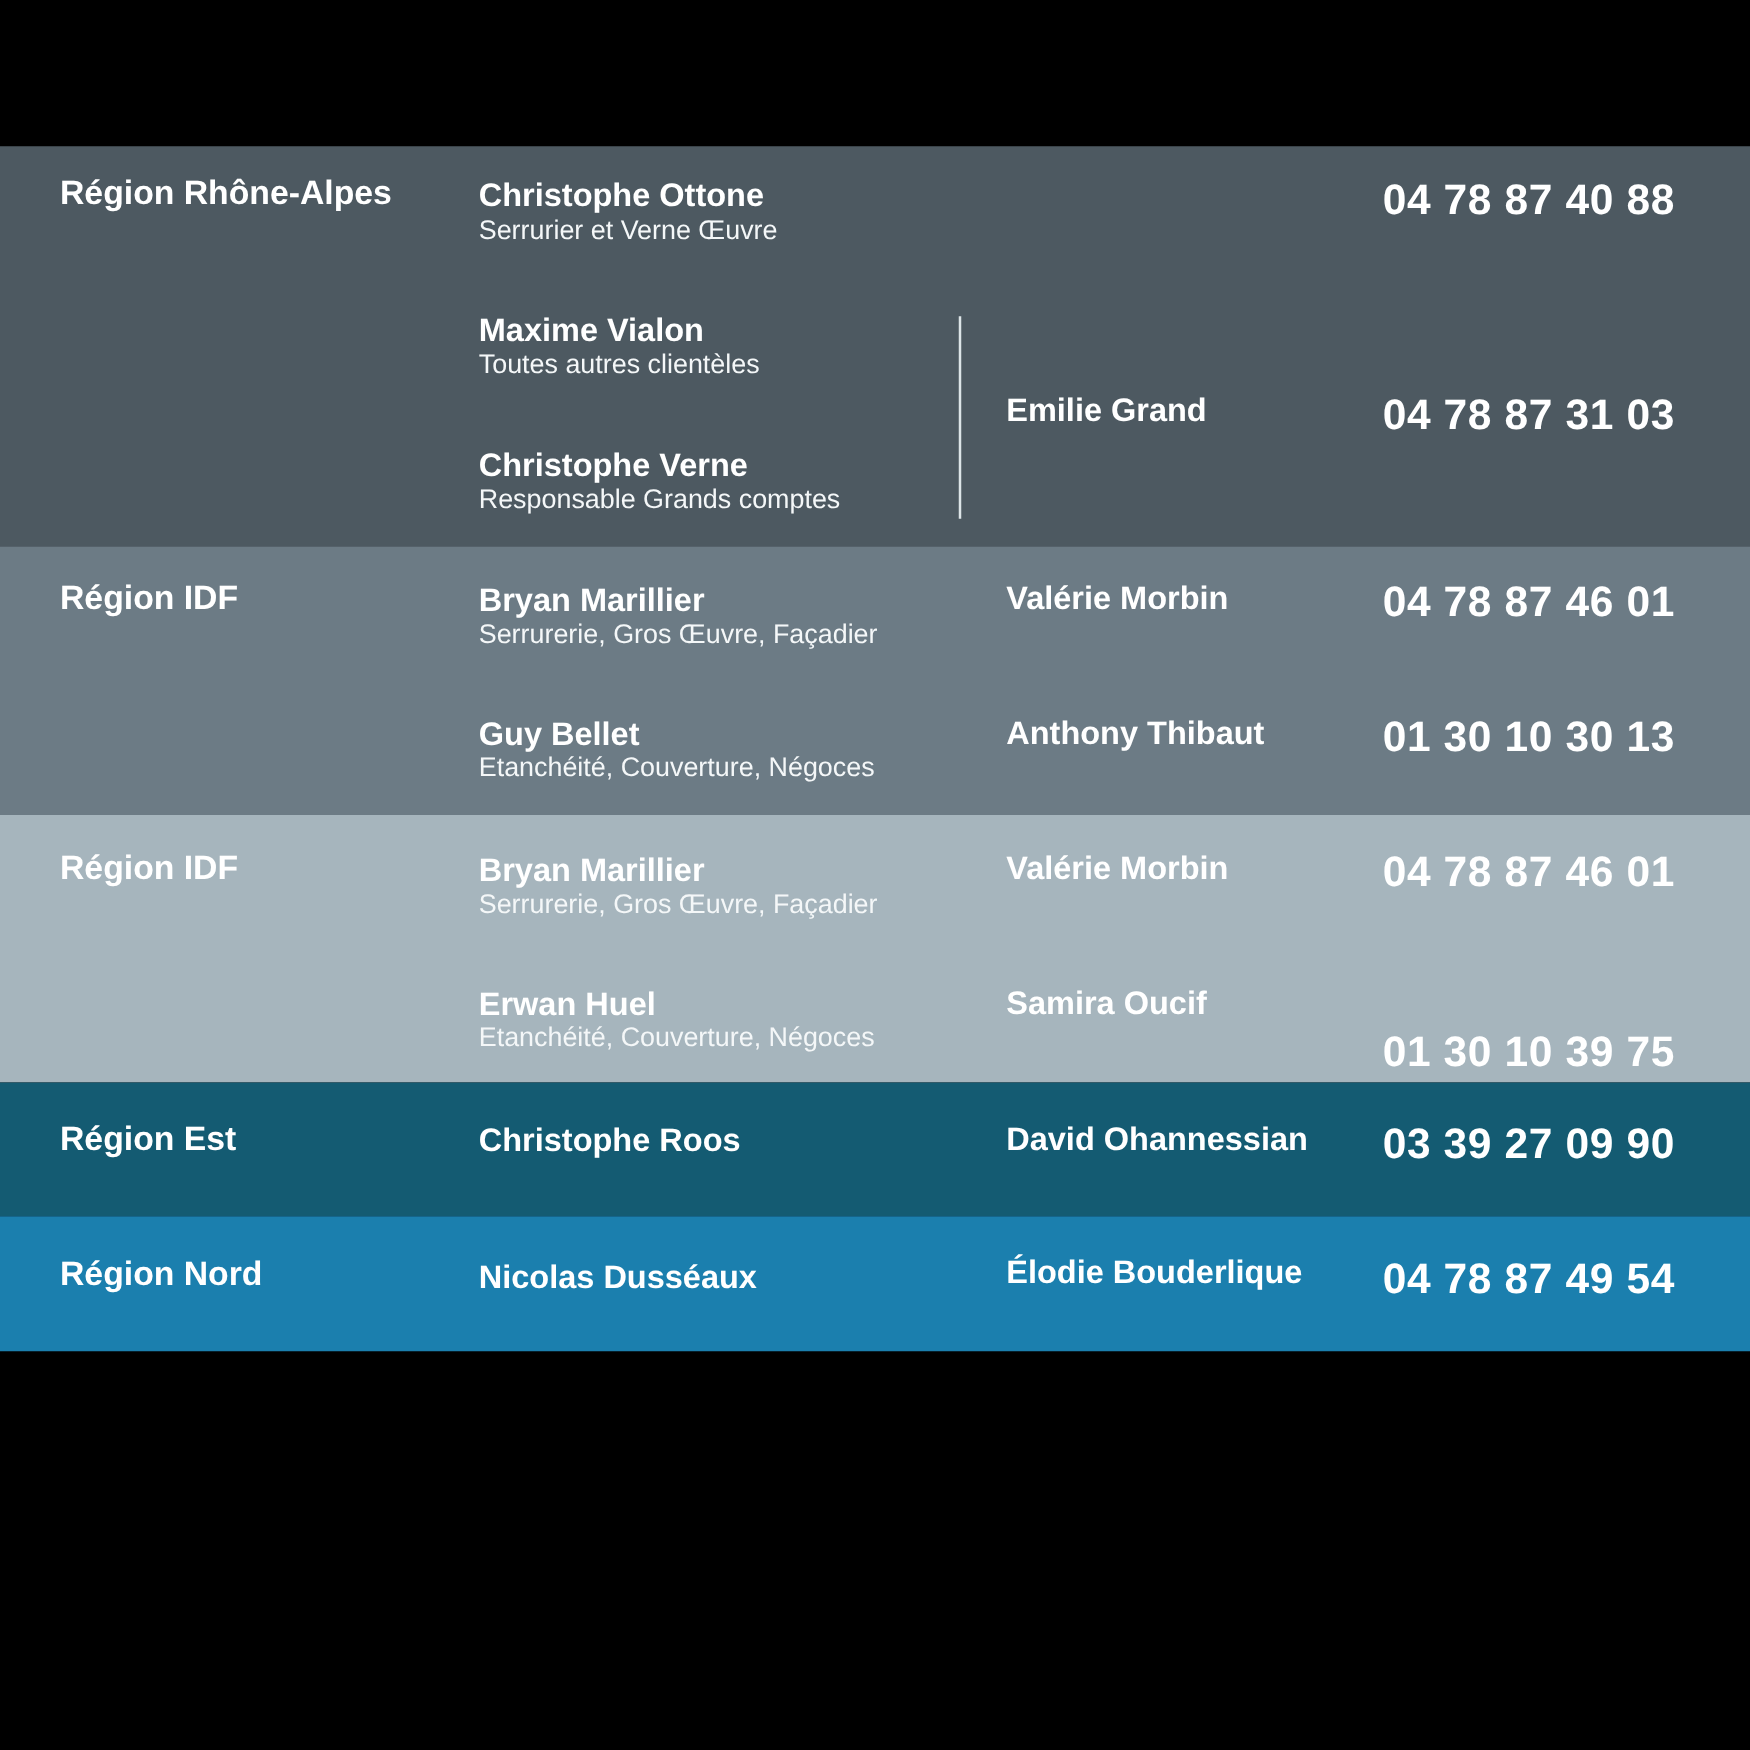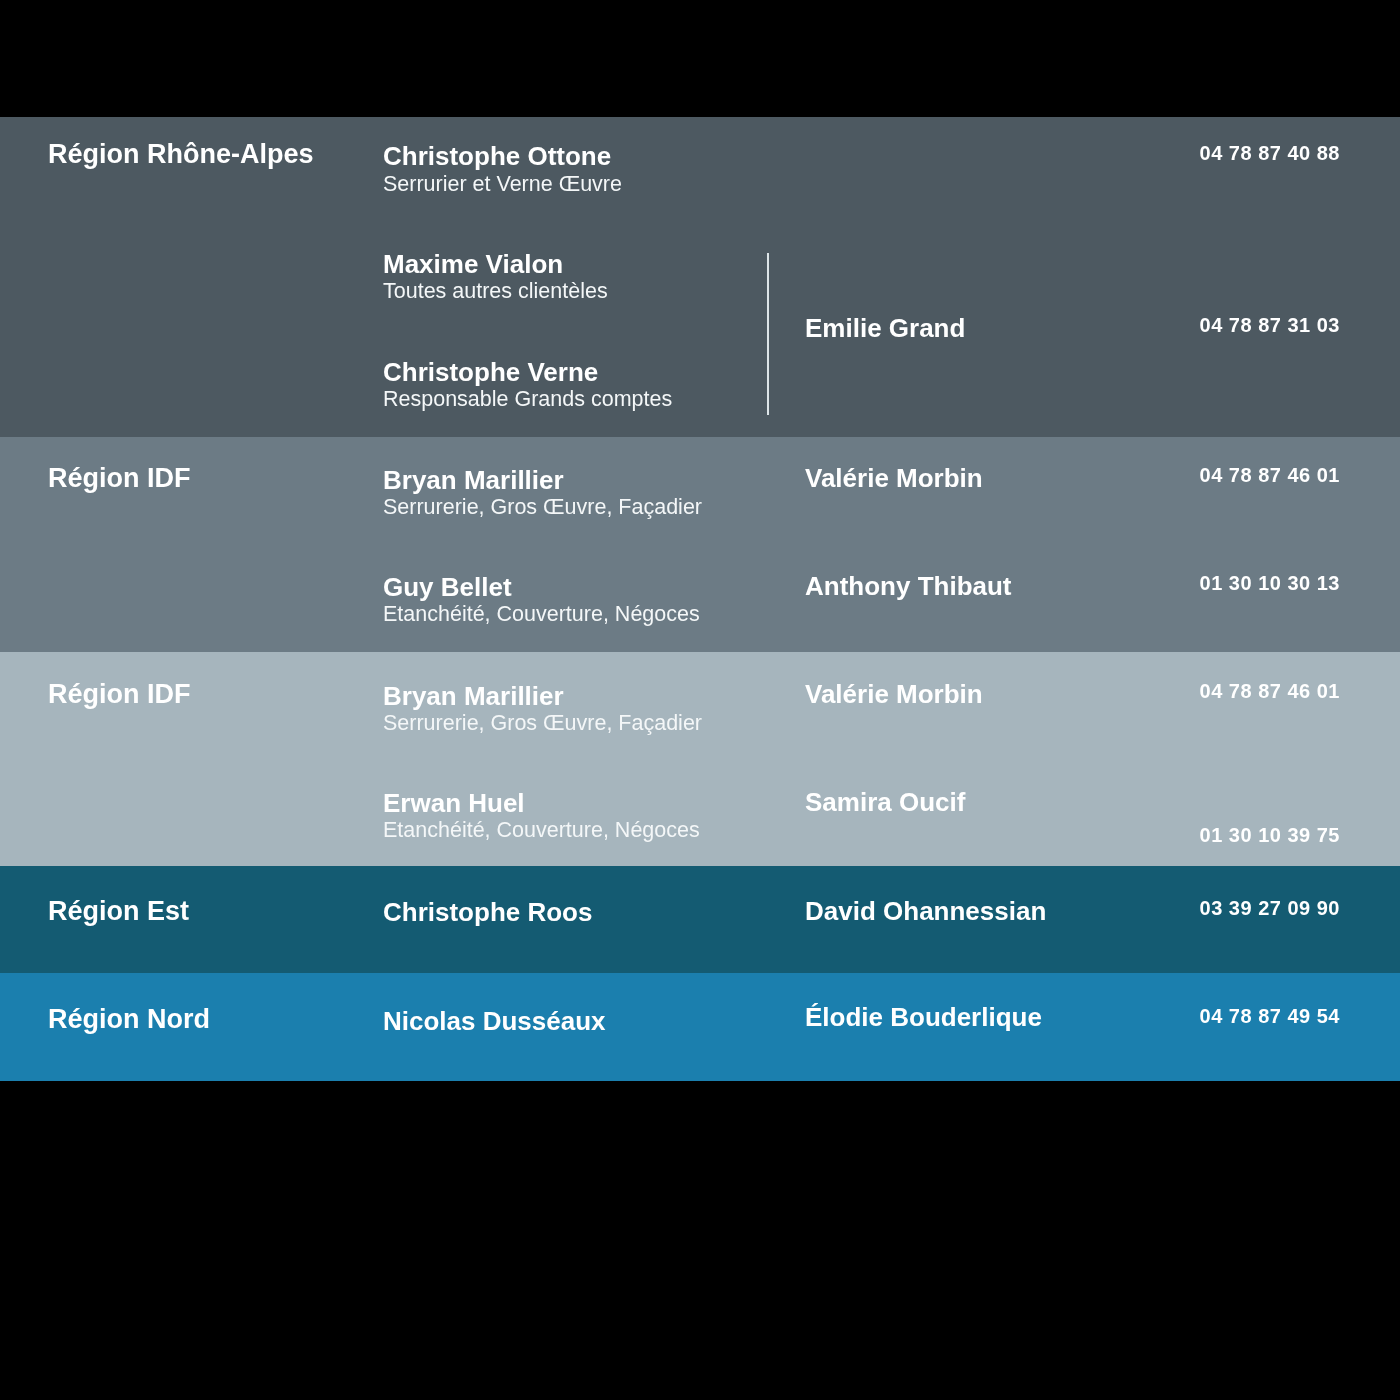--- a/index.html
+++ b/index.html
@@ -5,21 +5,21 @@
   * { margin: 0; padding: 0; box-sizing: border-box; }
   html, body { background: #000; }
   body { font-family: "Liberation Sans", sans-serif; }
   .page { position: relative; width: 1400px; height: 1148px; background: #000; overflow: hidden; }
   .band { position: absolute; left: 0; width: 1400px; }
   .txt { position: absolute; color: #ffffff; line-height: 1.1; white-space: nowrap; }
   .region { left: 48px; font-size: 27px; font-weight: 700; }
   .cname  { left: 383px; font-size: 26px; font-weight: 700; }
   .crole  { left: 383px; font-size: 21.5px; font-weight: 400; color: #f4f7f8; }
   .aname  { left: 805px; font-size: 26px; font-weight: 700; }
-  .phone  { right: 60px; font-size: 20px; font-weight: 700; text-align: center; letter-spacing: 0.5px; }
+  .phone  { right: 60px; font-size: 34px; font-weight: 700; text-align: center; letter-spacing: 0.5px; }
   .vline  { position: absolute; left: 767px; width: 2px; background: #dde5e8; }
 </style>
 </head>
 <body>
 
 <div class="page">
 
   <div class="band" style="top:0; height:117px; background:#000;"></div>
 
   <section class="band" style="top: 117px; height: 320px; background: rgb(77, 89, 97);">

